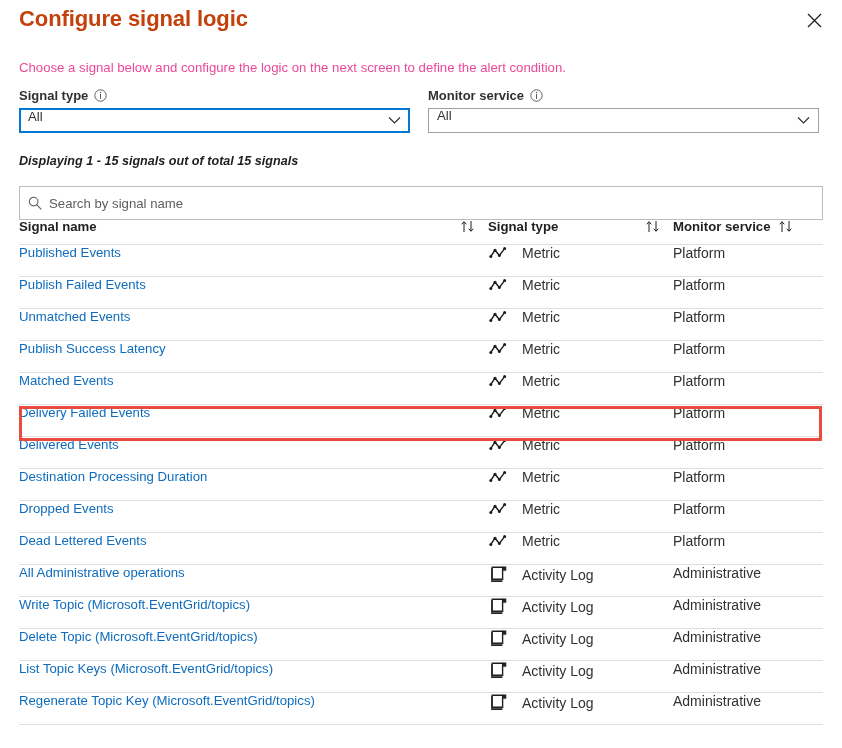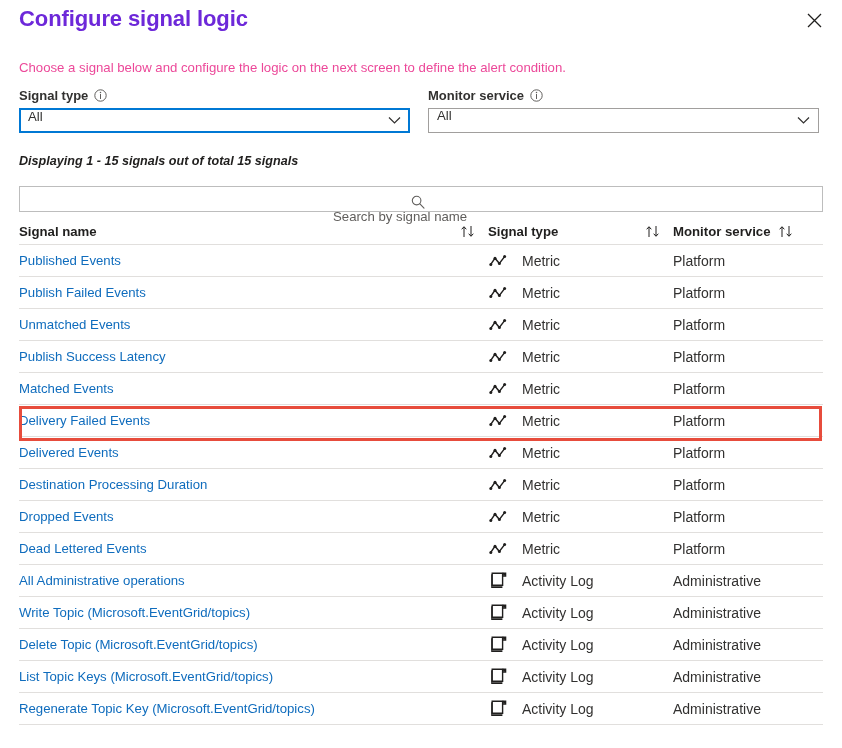--- a/index.html
+++ b/index.html
@@ -23,21 +23,21 @@
     position: absolute;
     top: 0; left: 0; right: 0;
     height: 46px;
   }
   .page-title {
     position: absolute;
     left: 19px;
     top: 6px;
     font-size: 22px;
     font-weight: 600;
-    color: #6d28d9;
+    color: #c2410c;
     letter-spacing: -0.1px;
     white-space: nowrap;
   }
   .close-btn {
     position: absolute;
     right: 14px;
     top: 6px;
     width: 28px; height: 28px;
     display: flex; align-items: center; justify-content: center;
     cursor: pointer;
@@ -129,22 +129,21 @@
   .search-wrap {
     position: absolute;
     left: 19px;
     top: 186px;
     width: 804px;
     height: 26px;
     border: 1px solid #bdbdbd;
     background: #fff;
     display: flex;
     align-items: center;
-    padding: 8px 8px;
-    flex-direction: column;
+    padding: 16px 8px;
   }
   .search-icon { display: flex; align-items: center; margin-right: 7px; }
   .search-icon svg { display: block; }
   .search-input {
     flex: 1;
     border: none;
     outline: none;
     font-family: "Liberation Sans", sans-serif;
     font-size: 13.2px;
     color: #323130;
@@ -156,21 +155,21 @@
 
   
   .table {
     position: absolute;
     left: 19px;
     top: 219px;
     width: 804px;
   }
   .row {
     display: flex;
-    align-items: center;
+    align-items: flex-start;
     height: 32px;
     border-bottom: 1px solid #e1dfdd;
     position: relative;
   }
   .row.header-row {
     height: 26px;
     border-bottom: 1px solid #e1dfdd;
   }
   .col-name      { width: 469px; display: flex; align-items: center; }
   .col-type      { width: 185px; display: flex; align-items: center; }

